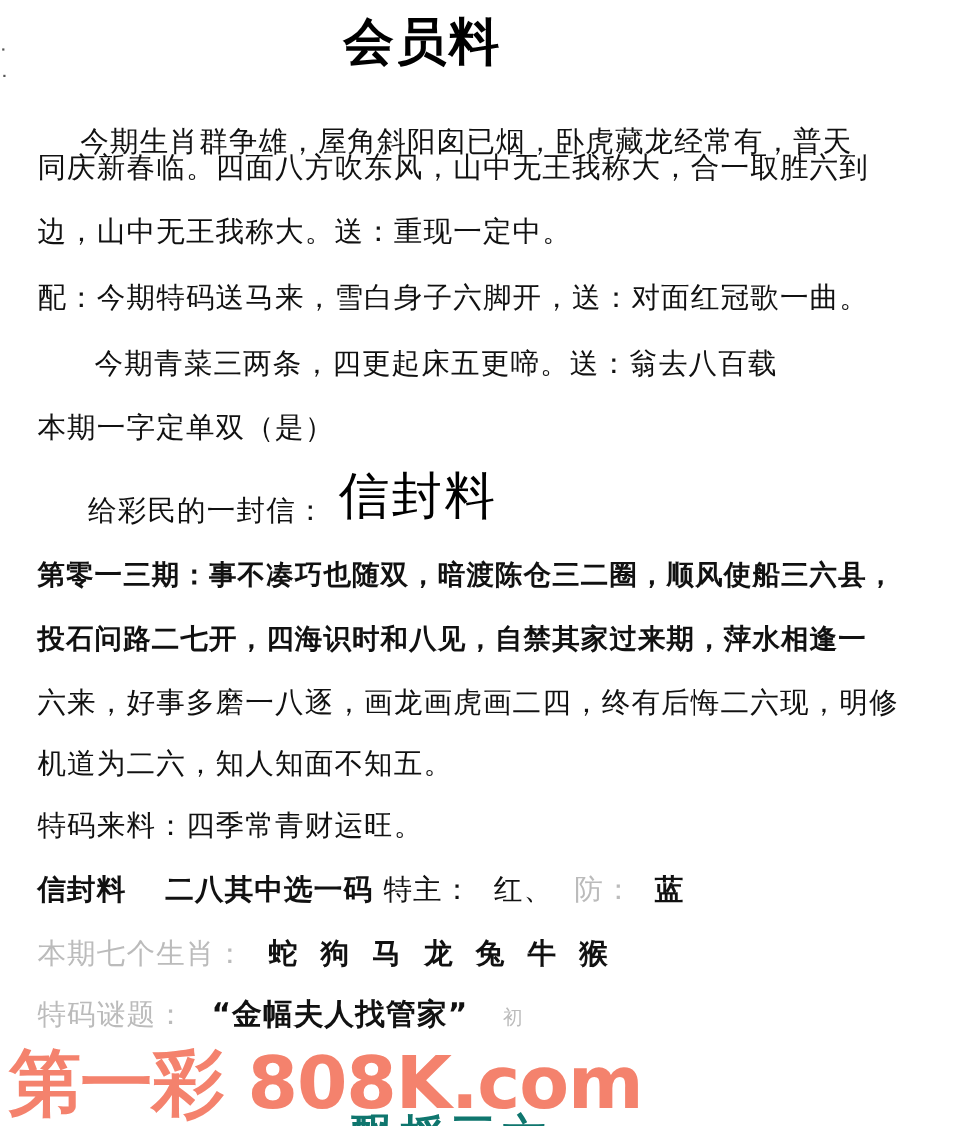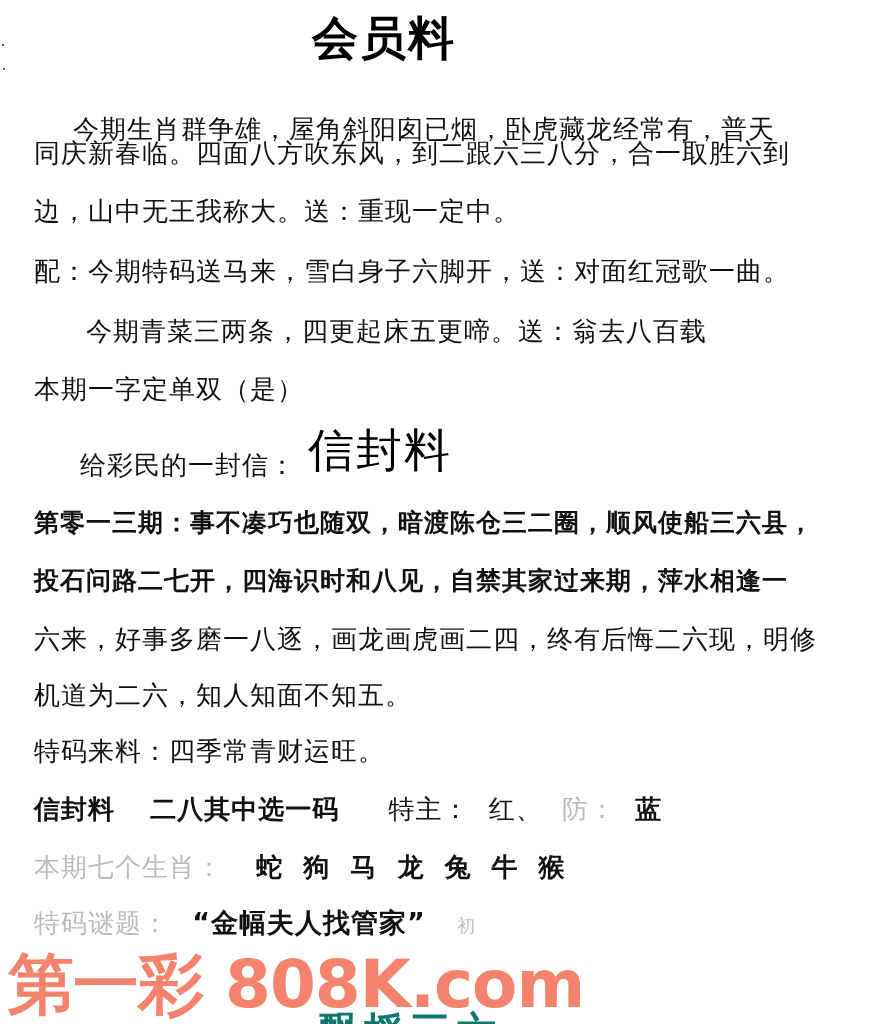--- a/index.html
+++ b/index.html
@@ -14,47 +14,47 @@
 </style>
 </head>
 <body>
 
 <div class="speck" style="left:2px;top:44px;"></div>
 <div class="speck" style="left:3px;top:68px;"></div>
 
 <div class="title" style="left:312px;top:8px;font-size:46px;">会员料</div>
 
 <div class="line" style="left:73px;top:80px;margin-top:34px;">今期生肖群争雄，屋角斜阳囱已烟，卧虎藏龙经常有，普天</div>
-<div class="line" style="top:138px;">同庆新春临。四面八方吹东风，到二跟六三八分，合一取胜六到</div>
+<div class="line" style="top:138px;">同庆新春临。四面八方吹东风，山中无王我称大，合一取胜六到</div>
 <div class="line" style="top:196px;">边，山中无王我称大。送：重现一定中。</div>
 <div class="line" style="top:256px;">配：今期特码送马来，雪白身子六脚开，送：对面红冠歌一曲。</div>
 <div class="line" style="left:86px;top:316px;">今期青菜三两条，四更起床五更啼。送：翁去八百载</div>
 <div class="line" style="top:374px;">本期一字定单双（是）</div>
 
 <div class="line" style="top:450px;margin-left:46px;">给彩民的一封信：</div>
 <div class="title" style="left:308px;top:420px;font-size:46px;font-weight:normal;font-family:'DejaVu Serif', serif;">信封料</div>
 
 <div class="line bold" style="top:508px;font-size:25px;">第零一三期：事不凑巧也随双，暗渡陈仓三二圈，顺风使船三六县，</div>
 <div class="line bold" style="top:566px;font-size:25px;">投石问路二七开，四海识时和八见，自禁其家过来期，萍水相逢一</div>
 <div class="line" style="top:624px;">六来，好事多磨一八逐，画龙画虎画二四，终有后悔二六现，明修</div>
 <div class="line" style="top:680px;">机道为二六，知人知面不知五。</div>
 <div class="line" style="top:736px;">特码来料：四季常青财运旺。</div>
 
 <div class="line" style="top:794px;">
   <span class="bold">信封料</span>
   <span class="bold" style="margin-left:26px;margin-top:26px;">二八其中选一码</span>
-  <span style="margin-left:40px;">特主：</span>
+  <span style="">特主：</span>
   <span style="margin-left:10px;">红、</span>
   <span class="faded" style="margin-left:10px;">防：</span>
   <span class="bold" style="margin-left:10px;">蓝</span>
 </div>
 
 <div class="line" style="top:852px;">
   <span class="faded">本期七个生肖：</span>
-  <span class="bold" style="margin-left:24px;letter-spacing:6px;">蛇 狗 马 龙 兔 牛 猴</span>
+  <span class="bold" style="margin-left:12px;letter-spacing:6px;">蛇 狗 马 龙 兔 牛 猴</span>
 </div>
 
 <div class="line" style="top:908px;">
   <span class="faded">特码谜题：</span>
   <span class="bold" style="margin-left:14px;font-size:27px;text-align:center;">“金幅夫人找管家”</span>
   <span class="faded" style="margin-left:22px;font-size:18px;">初</span>
 </div>
 
 <div class="bottom-title">飘摇三六</div>
 

